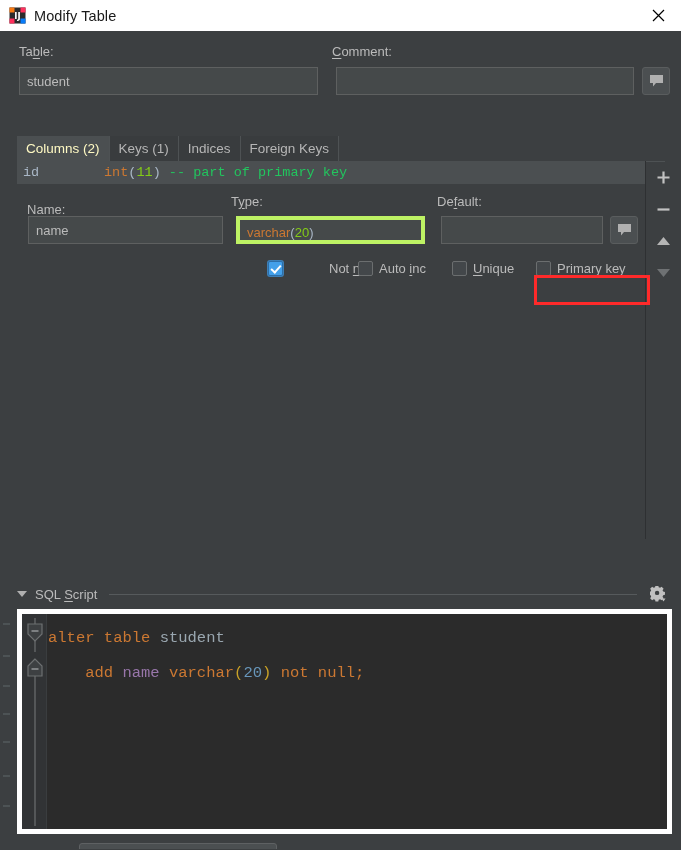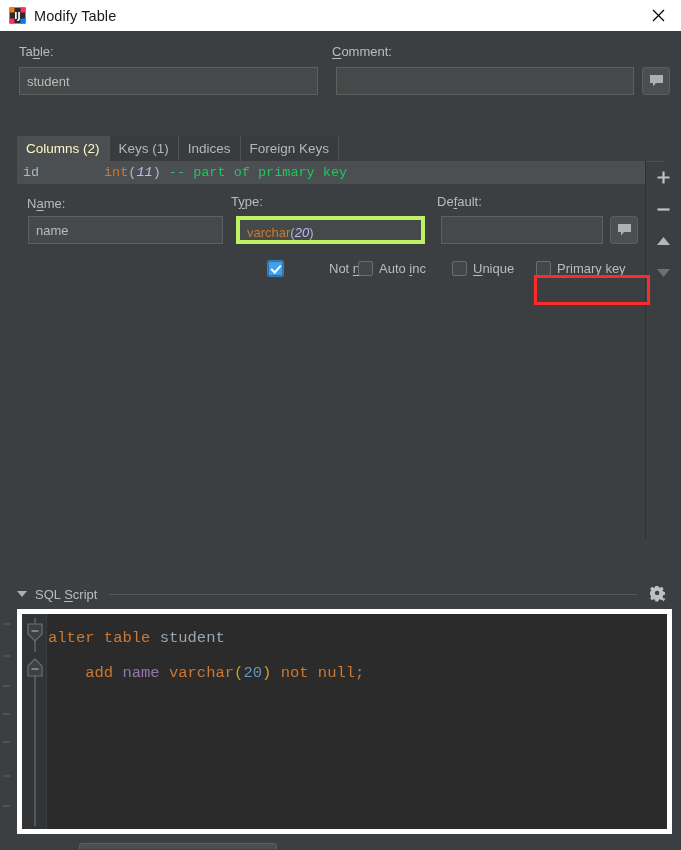--- a/index.html
+++ b/index.html
@@ -164,27 +164,27 @@
     background: #4b4f51;
     font-family: "Liberation Mono", monospace;
     font-size: 13.5px;
     padding-left: 6px;
     white-space: pre;
     color: #a9b7c6;
     cursor: default;
   }
   .kw-type { color: #cc7832; }
   .paren { color: #a9b7c6; }
-  .num { color: #c4b5fd; font-style: italic; }
+  .num { color: #84cc16; }
   .comment-sql { color: #22c55e; }
 
   .editor-area { position: relative; padding-top: 6px; }
   .ed-labels { position: relative; height: 20px; margin-top: 4px; }
   .ed-inputs { position: relative; height: 29px; margin-top: 2px; }
-  .lbl-name { position:absolute; left: 10px; top: 2px; }
+  .lbl-name { position:absolute; left: 10px; top: 8px; }
   .lbl-type { position:absolute; left: 214px; top: 0; }
   .lbl-default { position:absolute; left: 420px; top: 0; }
   #name-input { position:absolute; left: 11px; top: 0; width: 195px; }
   #type-display {
     position:absolute; left: 219px; top: 0; width: 189px; height: 28px;
     box-sizing: border-box; background: #45494a; border: 4px solid #bef264;
     padding: 0 7px; line-height: 26px; font-size: 13px; white-space: pre;
     color: #cc7832;
   }
   #default-input { position:absolute; left: 424px; top: 0; width: 162px; }

